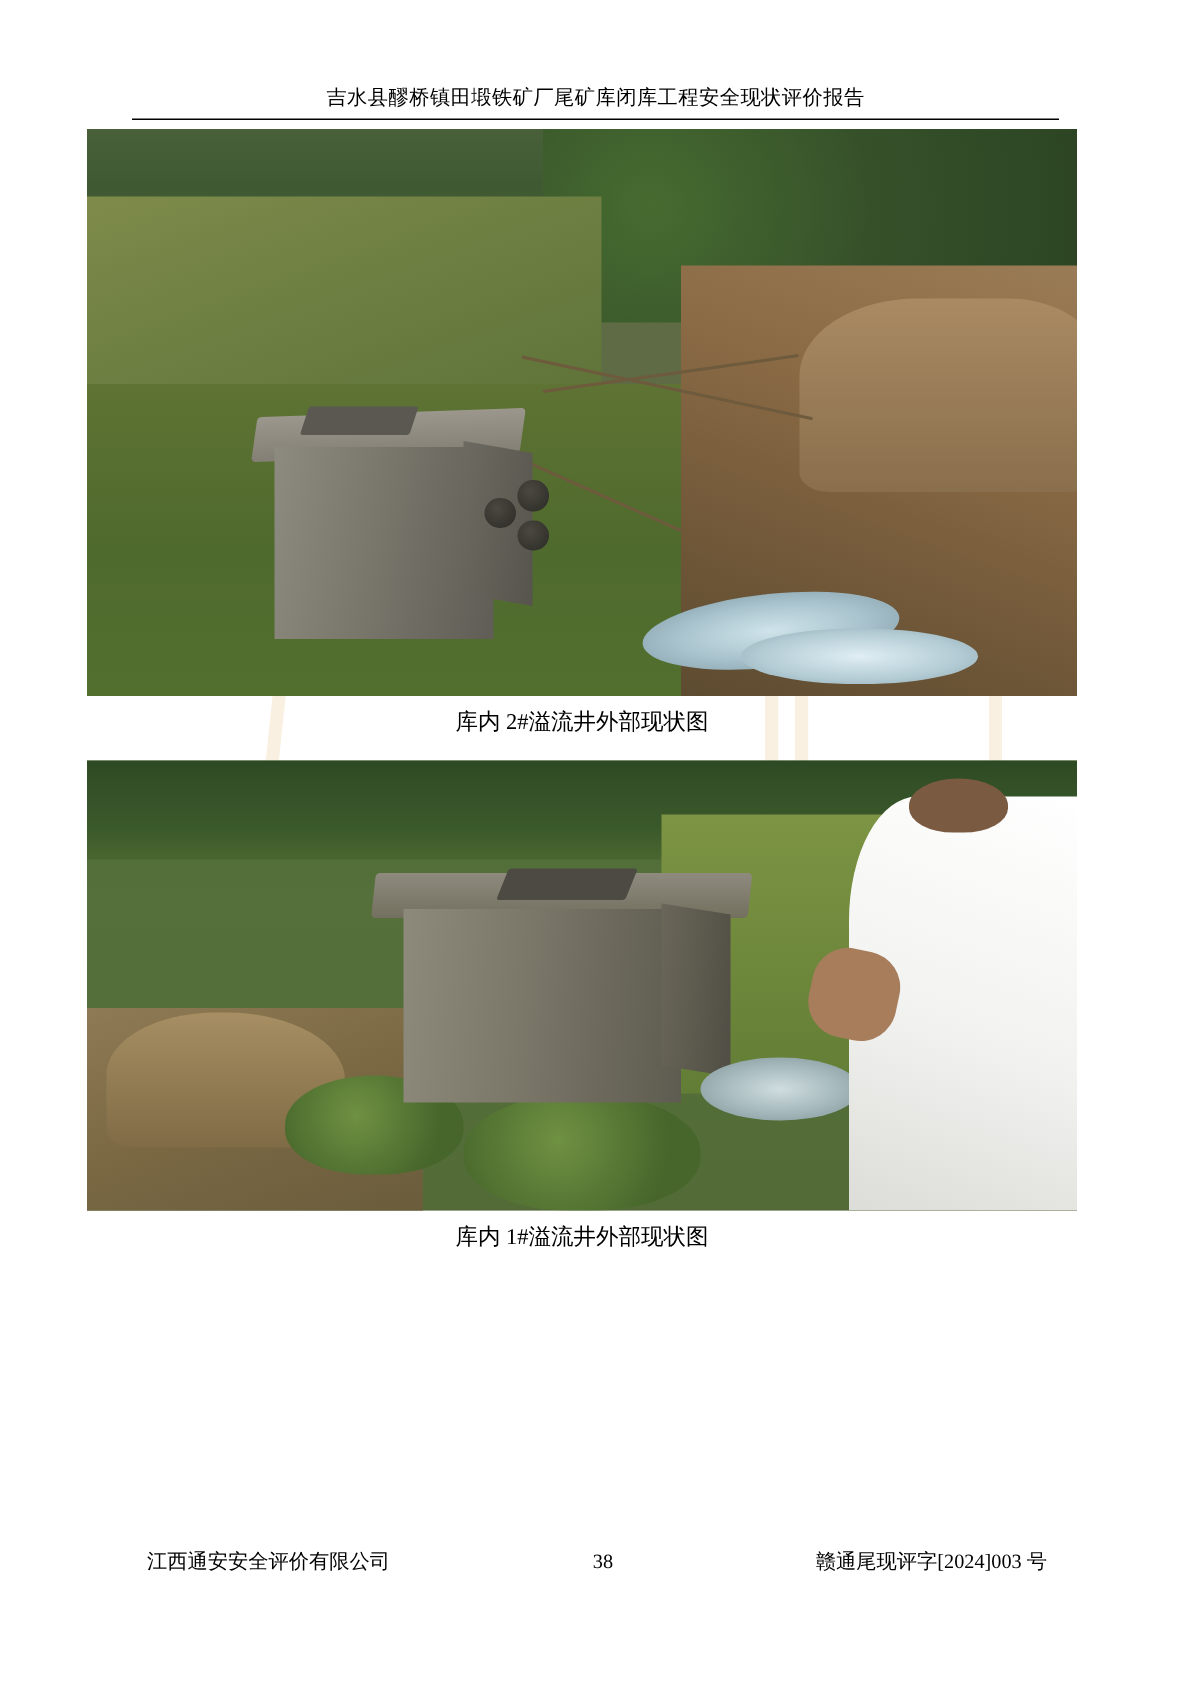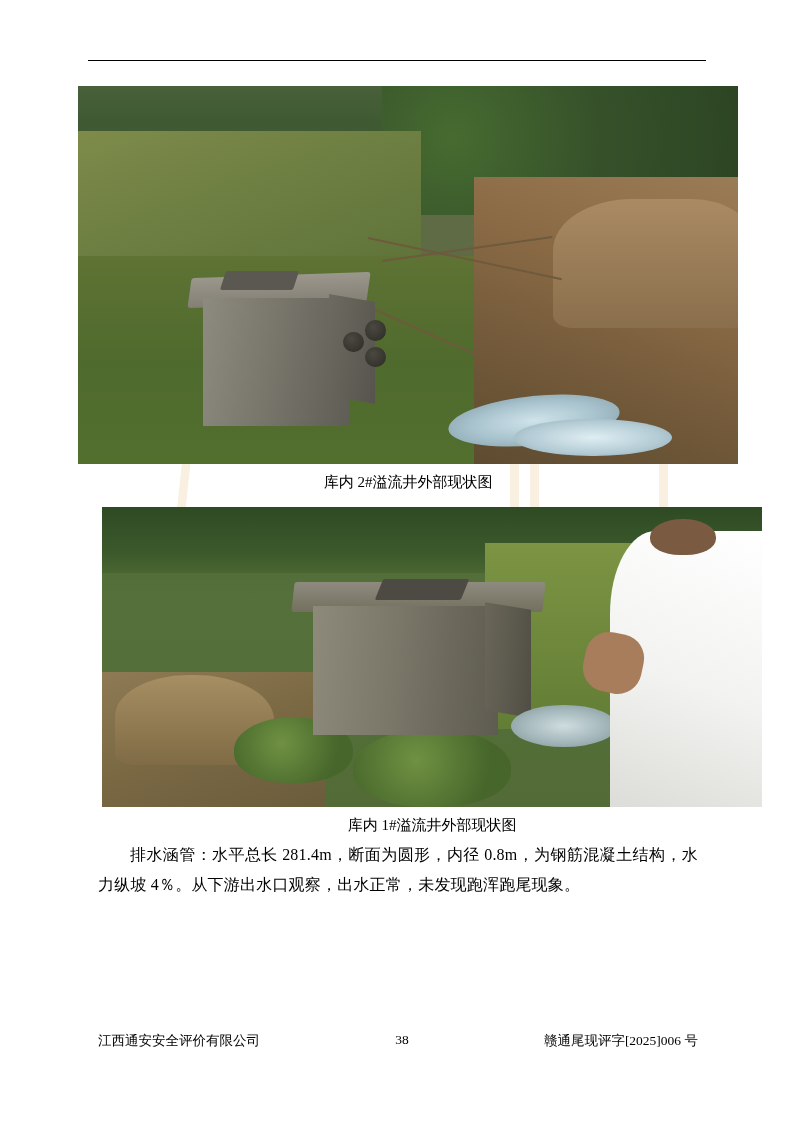--- a/index.html
+++ b/index.html
@@ -75,42 +75,42 @@
   .wm-c {
     left: 380px; top: 55px;
     width: 120px; height: 230px;
     border-top: none;
     border-radius: 6px;
   }
 
   
   .figure {
     position: absolute;
-    left: 78px;
+    left: 58px;
     width: 660px;
     z-index: 1;
   }
   .figure-img {
     width: 660px;
     position: relative;
     overflow: hidden;
     background: #5e6b45;
     border: 0;
   }
   .figure-caption {
     margin-top: 7px;
     text-align: center;
     font-size: 15px;
     line-height: 1.5;
     color: #000;
   }
 
   #figure-1 { top: 86px; }
   #figure-1 .figure-img { height: 378px; }
-  #figure-2 { top: 507px; margin-left: 24px; }
+  #figure-2 { top: 507px; }
   #figure-2 .figure-img { height: 300px; }
 
   
   .photo {
     position: absolute;
     inset: 0;
   }
   .ph1-sky {
     position: absolute; left: 0; top: 0; width: 100%; height: 16%;
     background: linear-gradient(180deg, #49603a 0%, #3f5a33 60%, #415c33 100%);
@@ -269,33 +269,35 @@
   }
 
   
   .footer {
     position: absolute;
     left: 98px;
     top: 1032px;
     width: 600px;
     display: flex;
     justify-content: space-between;
+    align-items: center;
     font-size: 13.5px;
     color: #000;
   }
   .footer-left { text-align: left; }
   .footer-center { text-align: center; flex: 0 0 auto; }
   .footer-right { text-align: right; }
 </style>
 </head>
 <body>
 
 <div class="page">
 
   <div class="header">
+    <div class="header-text">吉水县醪桥镇田塅铁矿厂尾矿库闭库工程安全现状评价报告</div>
     <div class="header-rule"></div>
   </div>
 
   <div class="watermark">
     <div class="wm-shape wm-a"></div>
     <div class="wm-shape wm-b"></div>
     <div class="wm-shape wm-c"></div>
   </div>
 
   <div class="figure" id="figure-1">
@@ -341,22 +343,21 @@
         <div class="ph2-water"></div>
         <div class="ph2-person"></div>
         <div class="ph2-head"></div>
         <div class="ph2-arm"></div>
       </div>
     </div>
     <div class="figure-caption">库内 1#溢流井外部现状图</div>
   </div>
 
   <div class="body-text">
-    <p class="para">排水涵管：水平总长 281.4m，断面为圆形，内径 0.8m，为钢筋混凝土结构，水力纵坡 4％。从下游出水口观察，出水正常，未发现跑浑跑尾现象。</p>
   </div>
 
   <div class="footer">
     <div class="footer-left">江西通安安全评价有限公司</div>
     <div class="footer-center">38</div>
-    <div class="footer-right">赣通尾现评字[2025]006 号</div>
+    <div class="footer-right">赣通尾现评字[2024]003 号</div>
   </div>
 
 </div>
 
 </body></html>

